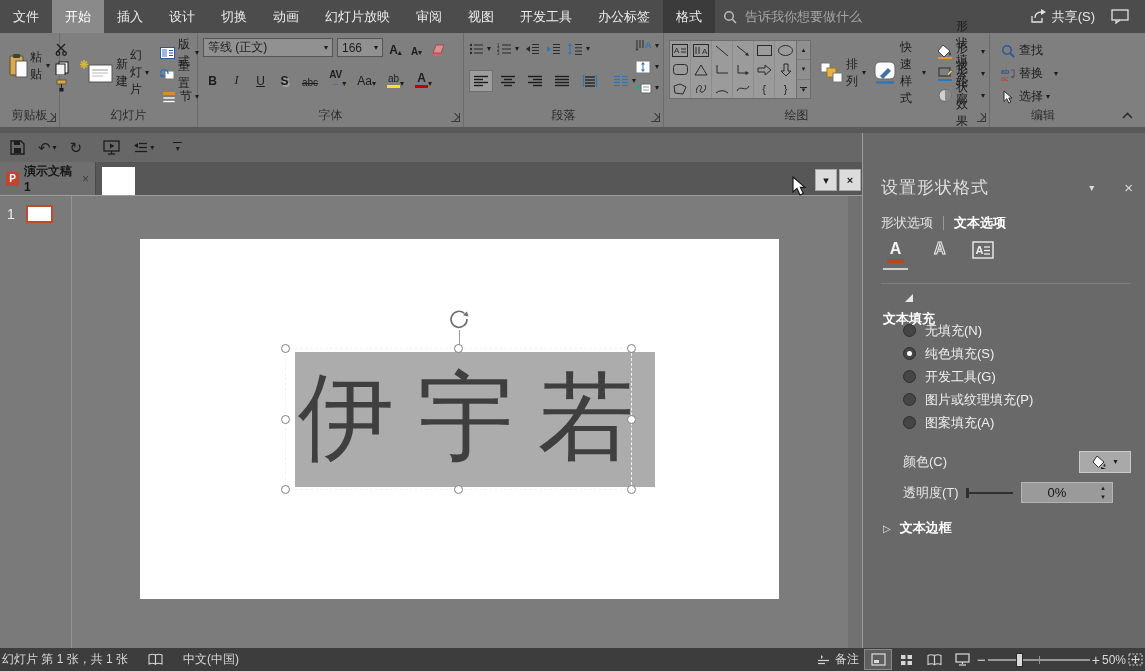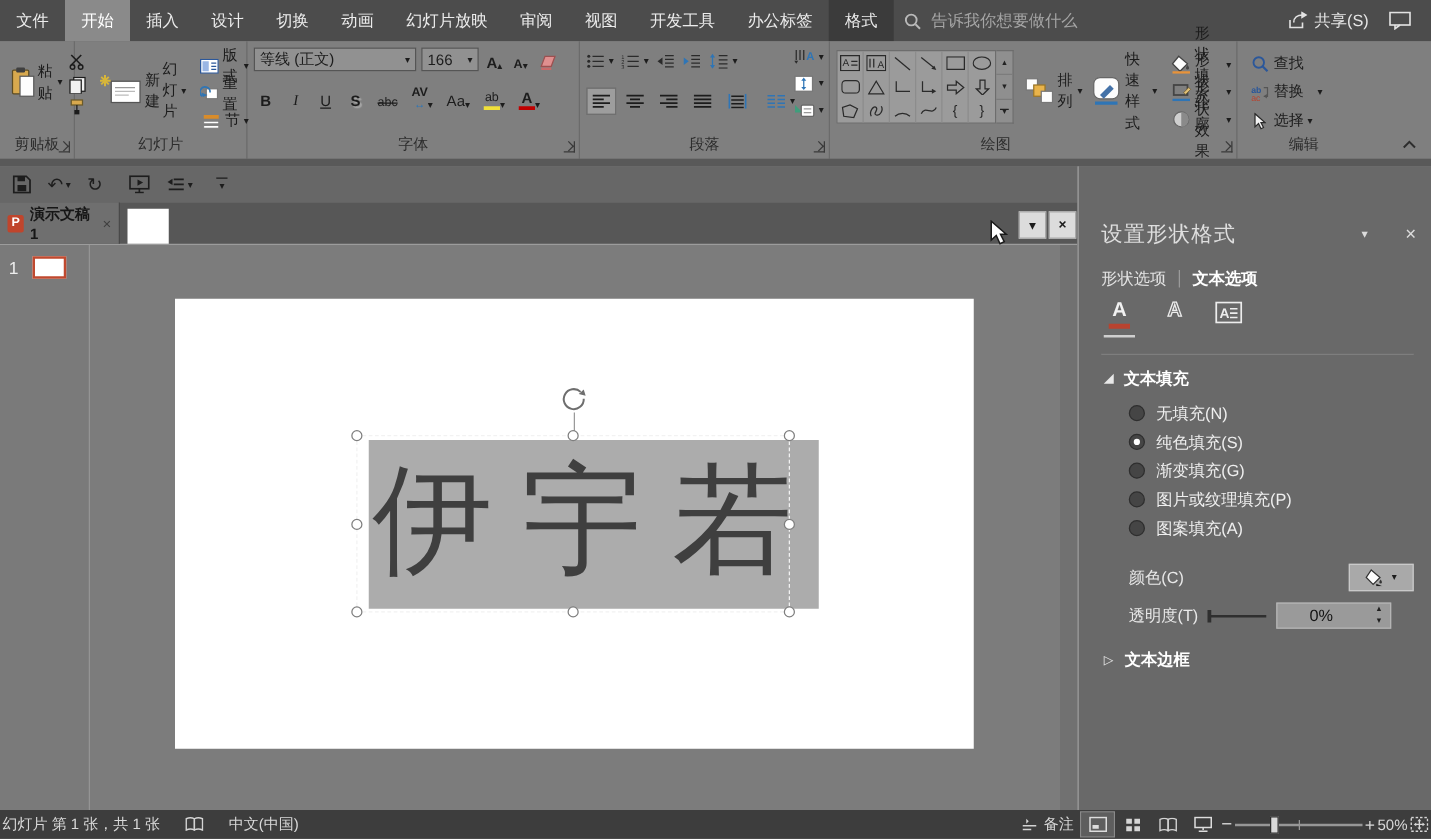--- a/index.html
+++ b/index.html
@@ -97,21 +97,21 @@
   #panel-tabs .tdiv { width:1px; height:14px; background:#9a9a9a; }
   #panel-icons { position:absolute; left:20px; top:108px; display:flex; gap:26px; align-items:flex-start; }
   .picon { display:flex; flex-direction:column; align-items:center; gap:2px; }
   .picon .A1 { font-size:16px; font-weight:bold; color:#f2f2f2; line-height:16px; }
   .picon .redbar { width:17px; height:4px; background:#b8432f; }
   .picon .selbar { width:25px; height:2px; background:#cfcfcf; margin-top:3px; }
   .picon .A2 { font-size:16px; font-weight:bold; line-height:16px; color:transparent;
     -webkit-text-stroke:1px #ededed; }
   #panel-div1 { position:absolute; left:18px; right:14px; top:150px; height:1px; background:#7e7e7e; }
   #sec-textfill { position:absolute; left:20px; top:161px; display:flex; align-items:center; gap:8px;
-    font-weight:bold; color:#ffffff; }
+    font-weight:bold; color:#ffffff;flex-direction:column; }
   .tri-exp { width:0; height:0; border-right:8px solid #e8e8e8; border-top:8px solid transparent; }
   #fill-options { position:absolute; left:40px; top:186px; }
   .fopt { display:flex; align-items:center; gap:9px; height:23px; color:#efefef; }
   .radio { width:13px; height:13px; border-radius:50%; background:#454545; border:1px solid #2e2e2e;
     position:relative; }
   .radio.sel::after { content:""; position:absolute; left:3px; top:3px; width:5px; height:5px;
     border-radius:50%; background:#ffffff; }
   #row-color { position:absolute; left:40px; right:14px; top:318px; display:flex; align-items:center; }
   #color-btn { margin-left:auto; width:52px; height:22px; background:#a9a9a9; border:1px solid #c9c9c9;
     display:flex; align-items:center; justify-content:center; gap:6px; color:#1c1c1c; }
@@ -859,21 +859,21 @@
     <div class="fopt">
       <span class="radio"></span>
       <span>无填充(N)</span>
     </div>
     <div class="fopt">
       <span class="radio sel"></span>
       <span>纯色填充(S)</span>
     </div>
     <div class="fopt">
       <span class="radio"></span>
-      <span>渐变填充(G)</span>
+      <span>开发工具(G)</span>
     </div>
     <div class="fopt">
       <span class="radio"></span>
       <span>图片或纹理填充(P)</span>
     </div>
     <div class="fopt">
       <span class="radio"></span>
       <span>图案填充(A)</span>
     </div>
   </div>

